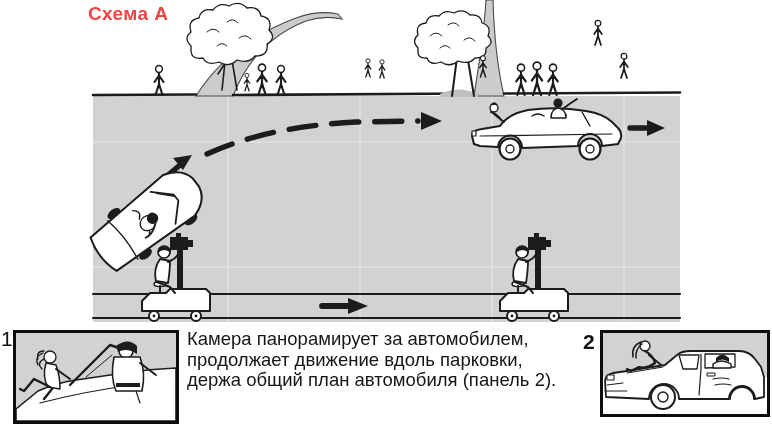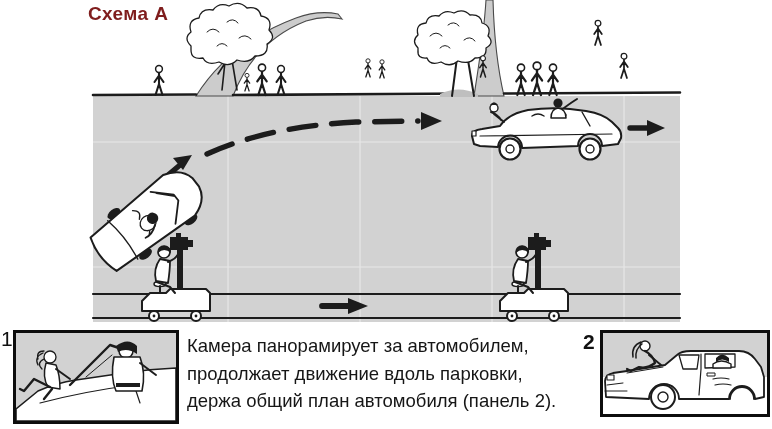--- a/index.html
+++ b/index.html
@@ -7,41 +7,41 @@
     --parking-lot:#d2d2d2;
     --road:#cccccc;
   }
   html,body{margin:0;padding:0;background:#fff;}
   #stage{
     position:relative;width:772px;height:429px;background:#fff;overflow:hidden;
     font-family:"Liberation Sans", sans-serif;color:var(--ink);
   }
   .abs{position:absolute;}
   #schema-title{
-    left:88px;top:3px;font-size:19px;font-weight:bold;letter-spacing:.4px;color:#7f1d1d;
+    left:88px;top:3px;font-size:19px;font-weight:bold;letter-spacing:.4px;color:#ef4444;
   }
   svg .ln{stroke:var(--ink);fill:none;stroke-linecap:round;stroke-linejoin:round;}
   svg .wf{stroke:var(--ink);fill:#fff;stroke-linejoin:round;}
   svg .ik{fill:var(--ink);stroke:none;}
   svg .lot{fill:var(--parking-lot);stroke:none;}
   svg .road{fill:var(--road);stroke:#4a4a4a;stroke-width:1.1;}
   svg .grid{stroke:#e7e7e7;stroke-width:1.2;}
   .panel{
     border:3px solid #0d0d0d;background:#fff;box-sizing:content-box;
   }
   #panel-1{left:13px;top:330px;width:160px;height:88px;}
   #panel-2{left:600px;top:330px;width:164px;height:81px;}
   .panel-num{font-size:21px;color:#111;}
   #panel-1-label{left:1px;top:327px;font-weight:400;}
   #panel-2-label{left:583px;top:330px;font-weight:700;}
   #caption{
     left:187px;top:329px;width:400px;font-size:18.5px;line-height:20.6px;
     font-weight:500;color:#161616;
   }
-  #caption .cl{white-space:nowrap;margin-top:7px;}
+  #caption .cl{white-space:nowrap;}
 </style>
 </head>
 <body>
 
 <div id="stage">
 
   <svg class="abs" style="left:0;top:0" width="772" height="328" viewBox="0 0 772 328">
     <defs>
       <g id="walker">
         <circle cx="0" cy="-26" r="3.4" class="wf" stroke-width="1.5"></circle>

